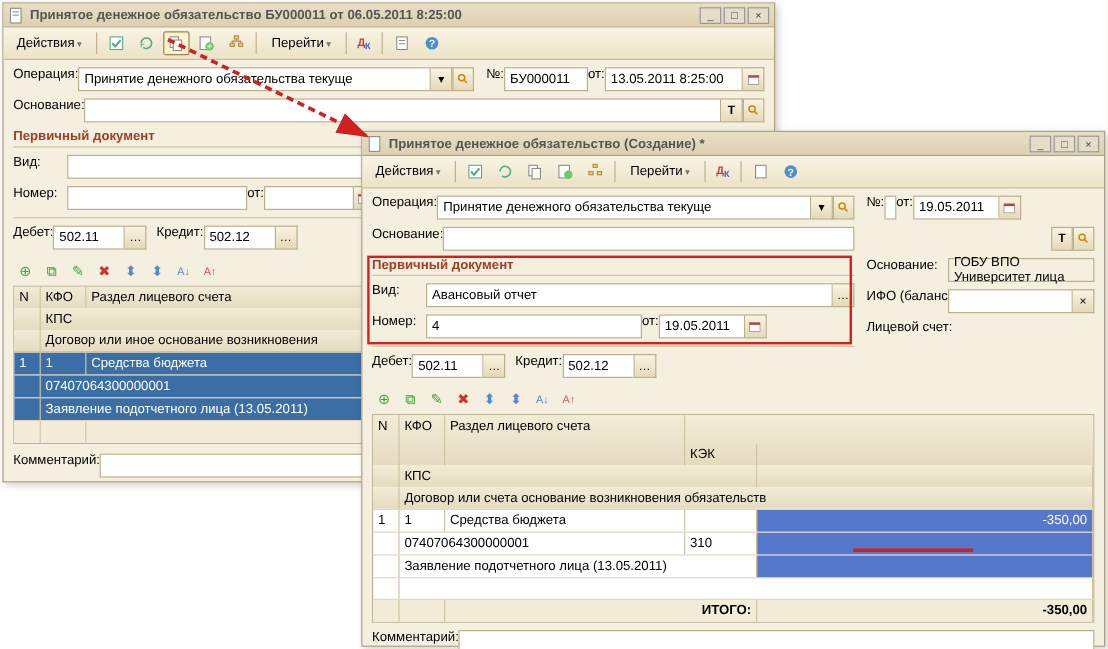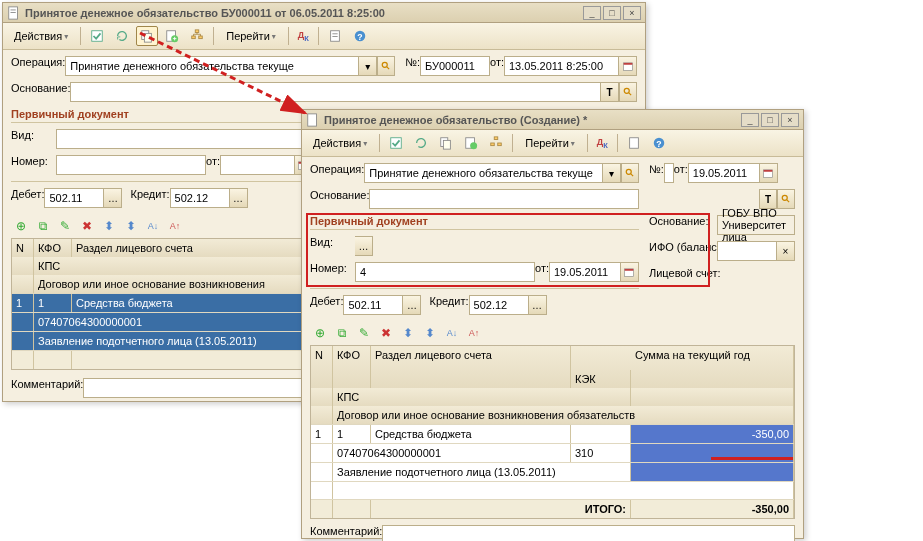--- a/index.html
+++ b/index.html
@@ -366,21 +366,21 @@
 
 <svg class="arrow-annotation" viewBox="0 0 180 90">
   <defs>
       <marker id="ah" markerWidth="10" markerHeight="10" refX="8" refY="3" orient="auto">
         <path d="M0,0 L9,3 L0,6 z" fill="#d02020"></path>
       </marker>
     </defs>
   <line x1="5" y1="5" x2="170" y2="85" stroke="#d02020" stroke-width="3" stroke-dasharray="6,4" marker-end="url(#ah)"></line>
 </svg>
 
-<div class="window" style="left:301px;top:109px;width:503px;height:430px;z-index:20;">
+<div class="window" style="left:301px;top:109px;width:620px;height:430px;z-index:20;">
   <div class="titlebar">
     <span class="icon-box">
       <svg class="ico" viewBox="0 0 16 16">
           <rect x="2" y="1" width="10" height="14" fill="#fff" stroke="#888"></rect>
         </svg>
     </span>
     <span class="title-text">Принятое денежное обязательство (Создание) *</span>
     <div class="win-controls">
       <div class="win-btn">_</div>
       <div class="win-btn">□</div>
@@ -463,20 +463,23 @@
         </div>
         <div class="row">
           <span class="label">Основание:</span>
           <div class="field"></div>
         </div>
         <div style="position:relative;">
           <div class="red-box" style="left:-4px;top:-2px;width:404px;height:74px;"></div>
           <div class="section-title">Первичный документ</div>
           <div class="row">
             <span class="label" style="width:45px;">Вид:</span>
+            <div class="field">
+                <span>Авансовый отчет</span>
+              </div>
             <div class="btn-small">…</div>
           </div>
           <div class="row">
             <span class="label" style="width:45px;">Номер:</span>
             <div class="field fixed" style="width:180px;">
                 <span>4</span>
               </div>
             <span class="label">от:</span>
             <div class="field fixed" style="width:72px;">
                 <span>19.05.2011</span>
@@ -555,30 +558,29 @@
       <div class="gicon" style="color:#58c;">⬍</div>
       <div class="gicon" style="color:#58c;font-size:9px;">A↓</div>
       <div class="gicon" style="color:#c55;font-size:9px;">A↑</div>
     </div>
     <div class="table">
       <div class="thead">
         <div class="th" style="width:22px;">N</div>
         <div class="th" style="width:38px;">КФО</div>
         <div class="th" style="width:200px;">Раздел лицевого счета</div>
         <div class="th" style="width:60px;margin-top:24px;">КЭК</div>
-        <div class="th" style="flex:1;">Сумма на текущий год</div>
       </div>
       <div class="thead">
         <div class="th" style="width:22px;"></div>
         <div class="th" style="width:298px;">КПС</div>
         <div class="th" style="flex:1;"></div>
       </div>
       <div class="thead">
         <div class="th" style="width:22px;"></div>
-        <div class="th" style="flex:1;">Договор или иное основание возникновения обязательств</div>
+        <div class="th" style="flex:1;">Договор или счета основание возникновения обязательств</div>
       </div>
       <div class="tbody" style="position:relative;">
         <div class="trow">
           <div class="td" style="width:22px;">1</div>
           <div class="td" style="width:38px;">1</div>
           <div class="td" style="width:200px;">Средства бюджета</div>
           <div class="td" style="width:60px;"></div>
           <div class="td txt-right" style="flex:1;background:#5577cc;color:#fff;">-350,00</div>
         </div>
         <div class="trow">

